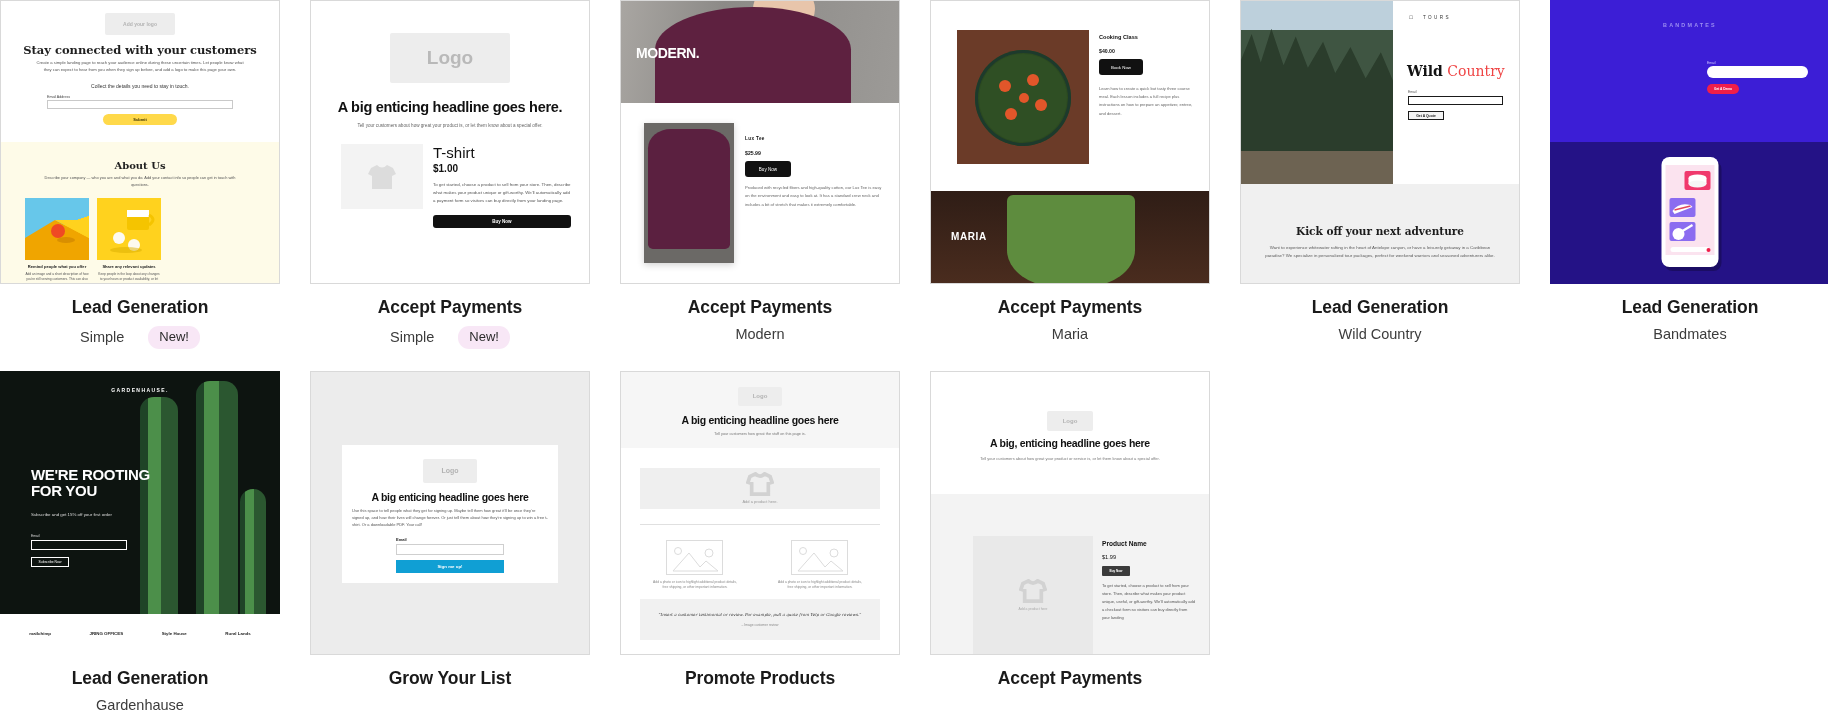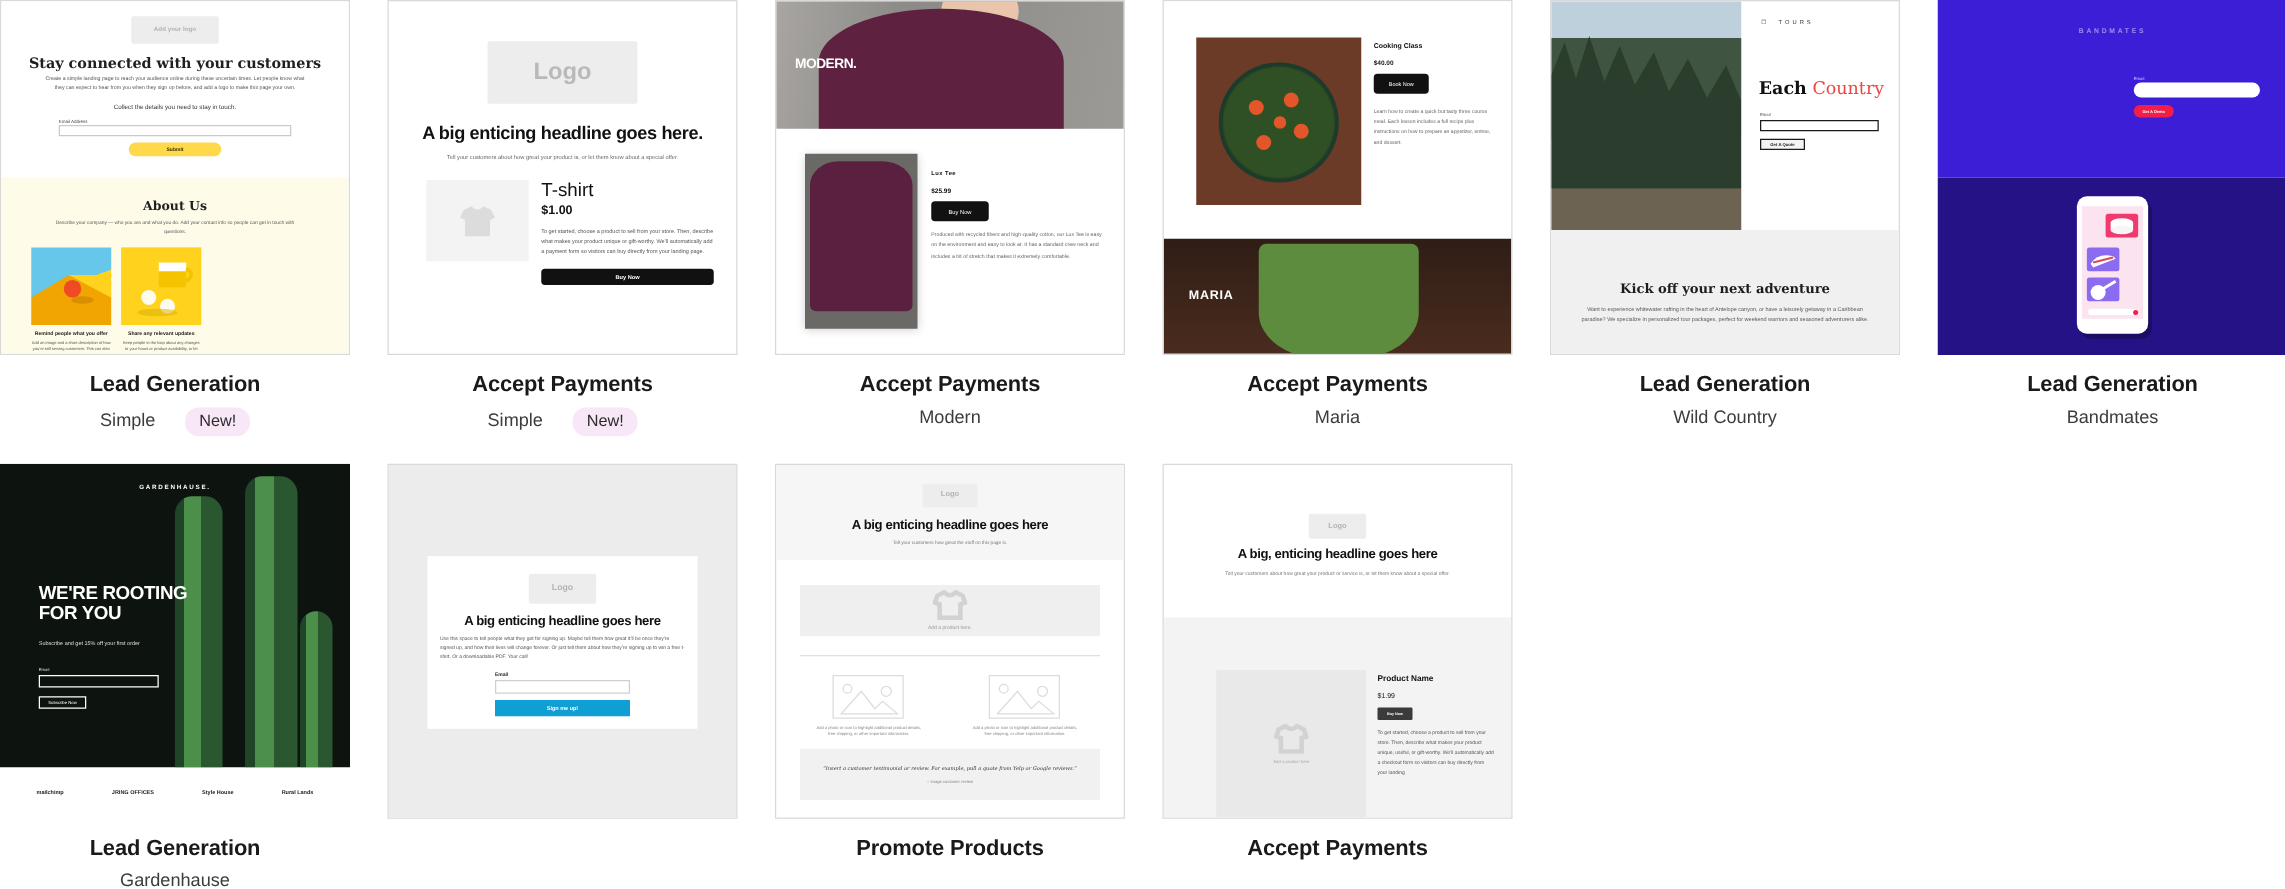--- a/index.html
+++ b/index.html
@@ -84,21 +84,21 @@
   .c2-pimg { position:absolute; left:30px; top:143px; width:82px; height:65px; background:#f3f3f3; display:flex; align-items:center; justify-content:center; }
   .c2-name { position:absolute; left:122px; top:143px; font-size:15px; color:#111; }
   .c2-price { position:absolute; left:122px; top:162px; font-size:10px; font-weight:800; color:#111; }
   .c2-desc { position:absolute; left:122px; right:18px; top:180px; font-size:4.4px; color:#555; line-height:1.85; }
   .c2-btn { position:absolute; left:122px; right:18px; top:214px; height:13px; font-size:4.5px; font-weight:700; }
 
   
   .c3-hero { position:absolute; left:0; top:0; right:0; height:102px; background:linear-gradient(100deg,#a9a6a2 0%,#8c8a87 35%,#9c9a97 100%); overflow:hidden; }
   .c3-shirt { position:absolute; left:34px; top:6px; width:196px; height:112px; background:#5e2140; border-radius:50% 50% 12% 12% / 38% 38% 10% 10%; }
   .c3-neck { position:absolute; left:132px; top:-18px; width:62px; height:52px; background:#e8c5ab; border-radius:50%; }
-  .c3-logo { position:absolute; left:15px; top:44px; color:#fff; font-size:11px; font-weight:800; letter-spacing:-0.4px; }
+  .c3-logo { position:absolute; left:15px; top:44px; color:#fff; font-size:14px; font-weight:800; letter-spacing:-0.4px; }
   .c3-pimg { position:absolute; left:23px; top:122px; width:90px; height:140px; background:#6b6966; overflow:hidden; box-shadow:0 2px 7px rgba(0,0,0,.18); }
   .c3-pshirt { position:absolute; left:4px; top:6px; width:82px; height:120px; background:#5b2040; border-radius:28% 30% 6% 6% / 16% 16% 4% 4%; }
   .c3-name { position:absolute; left:124px; top:135px; font-size:4.6px; font-weight:700; color:#111; letter-spacing:.4px; }
   .c3-price { position:absolute; left:124px; top:149px; font-size:5.2px; font-weight:700; color:#111; }
   .c3-btn { position:absolute; left:124px; top:160px; width:46px; height:16px; font-size:4.6px; }
   .c3-desc { position:absolute; left:124px; right:16px; top:183px; font-size:4.2px; color:#666; line-height:2; }
 
   
   .c4-top { position:absolute; left:0; top:0; right:0; height:190px; background:#fff; }
   .c4-img { position:absolute; left:26px; top:29px; width:132px; height:134px;
@@ -326,21 +326,21 @@
 
   <div class="card">
     <div class="thumb-frame">
       <div class="c5-img">
         <div class="c5-trees"></div>
       </div>
       <span class="c5-tours">
         <span>☐</span>&nbsp;&nbsp;<span>TOURS</span>
       </span>
       <div class="c5-h">
-        <b>Each</b>
+        <b>Wild</b>
         <i>Country</i>
       </div>
       <div class="c5-lbl">Email</div>
       <div class="c5-in"></div>
       <div class="c5-btn">Get A Quote</div>
       <div class="c5-bot">
         <div class="c5-h2">Kick off your next adventure</div>
         <div class="c5-p2">Want to experience whitewater rafting in the heart of Antelope canyon, or have a leisurely getaway in a Caribbean paradise? We specialize in personalized tour packages, perfect for weekend warriors and seasoned adventurers alike.</div>
       </div>
     </div>
@@ -430,20 +430,23 @@
       <div class="c8-bg"></div>
       <div class="c8-card">
         <div class="logo-box c8-logo">Logo</div>
         <div class="c8-h">A big enticing headline goes here</div>
         <div class="c8-p">Use this space to tell people what they get for signing up. Maybe tell them how great it’ll be once they’re signed up, and how their lives will change forever. Or just tell them about how they’re signing up to win a free t-shirt. Or a downloadable PDF. Your call!</div>
         <div class="c8-lbl">Email</div>
         <div class="c8-in"></div>
         <div class="c8-btn">Sign me up!</div>
       </div>
     </div>
+    <div class="caption">
+      <div class="caption-title">Grow Your List</div>
+    </div>
   </div>
 
   <div class="card" style="margin-top:22px">
     <div class="thumb-frame">
       <div class="c9-top"></div>
       <div class="logo-box c9-logo">Logo</div>
       <div class="c9-h">A big enticing headline goes here</div>
       <div class="c9-p">Tell your customers how great the stuff on this page is.</div>
       <div class="c9-prod">
         <svg width="28" height="24" viewBox="0 0 30 26">

